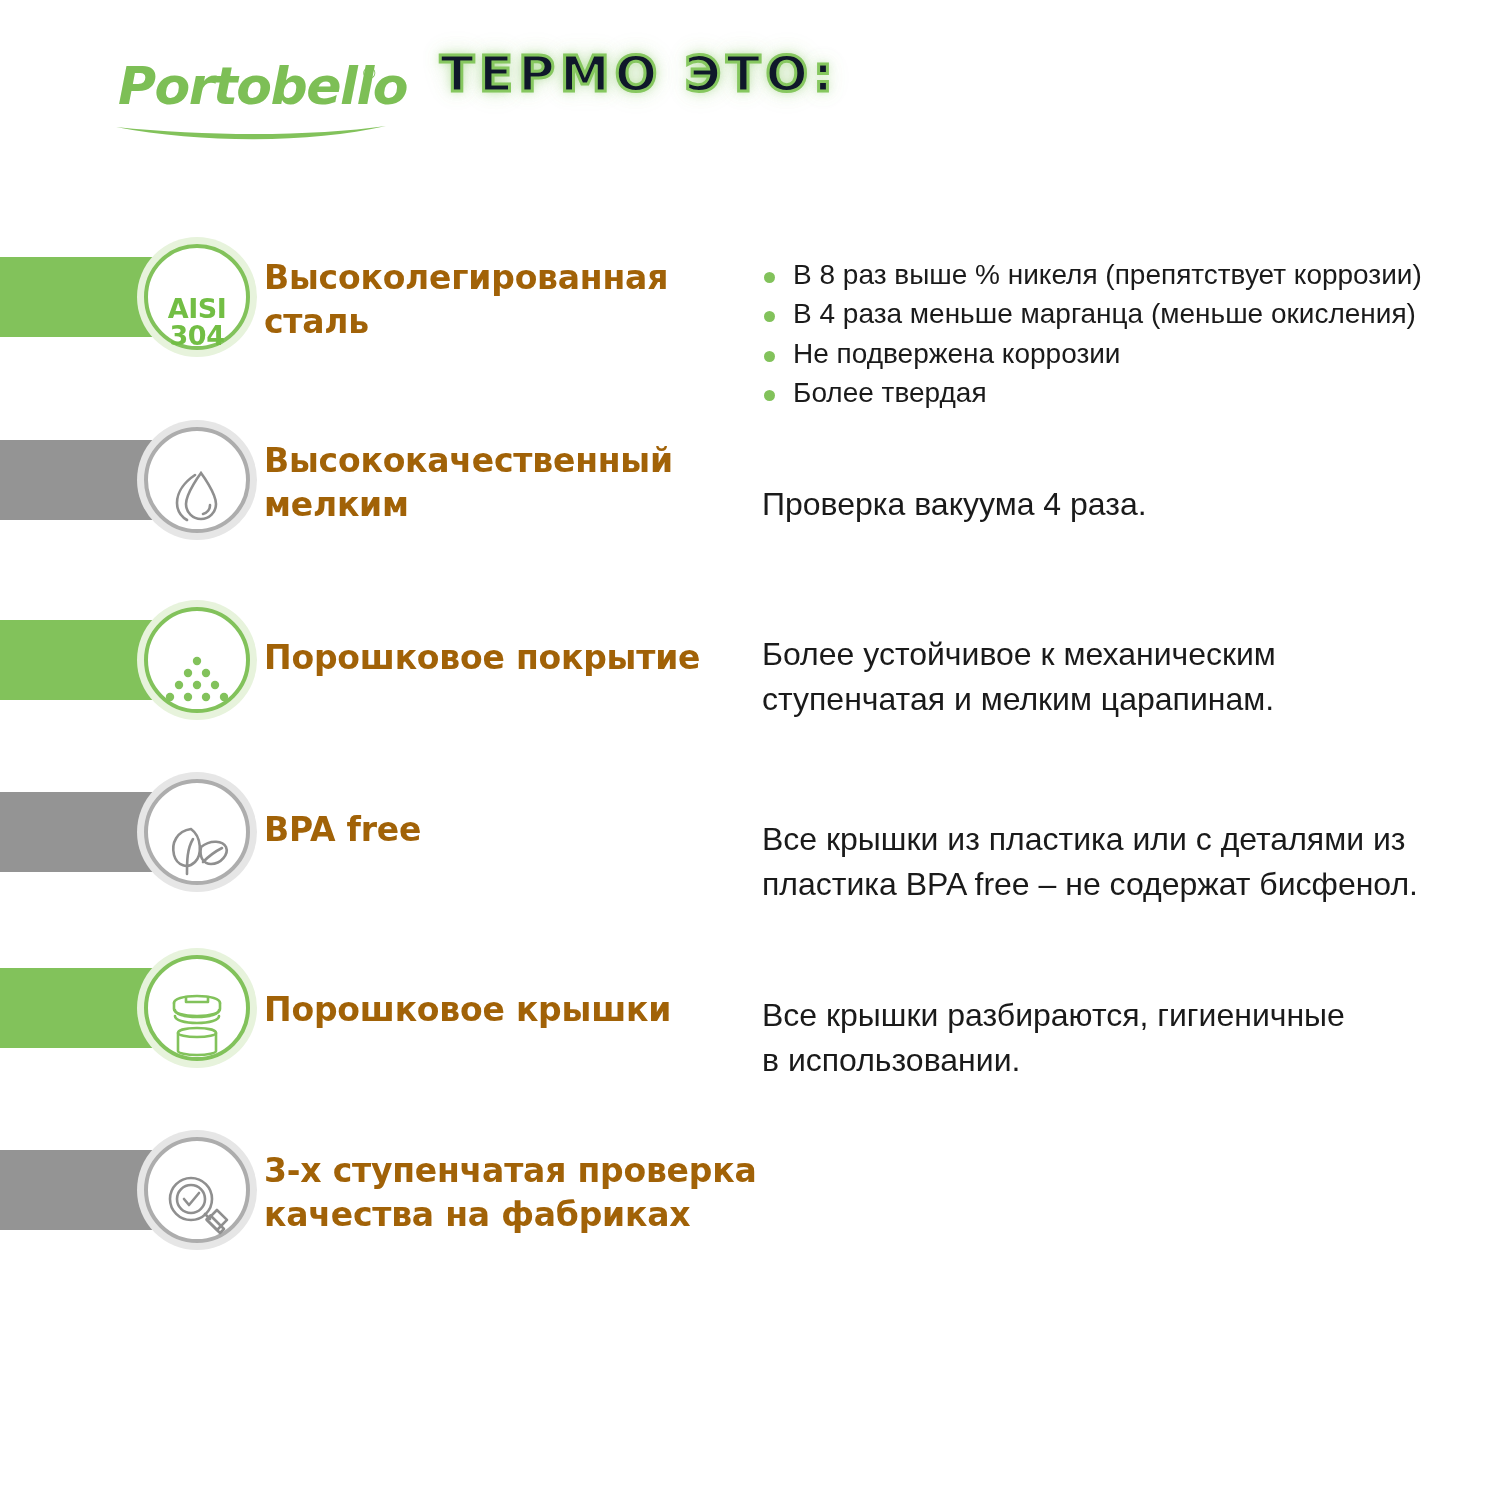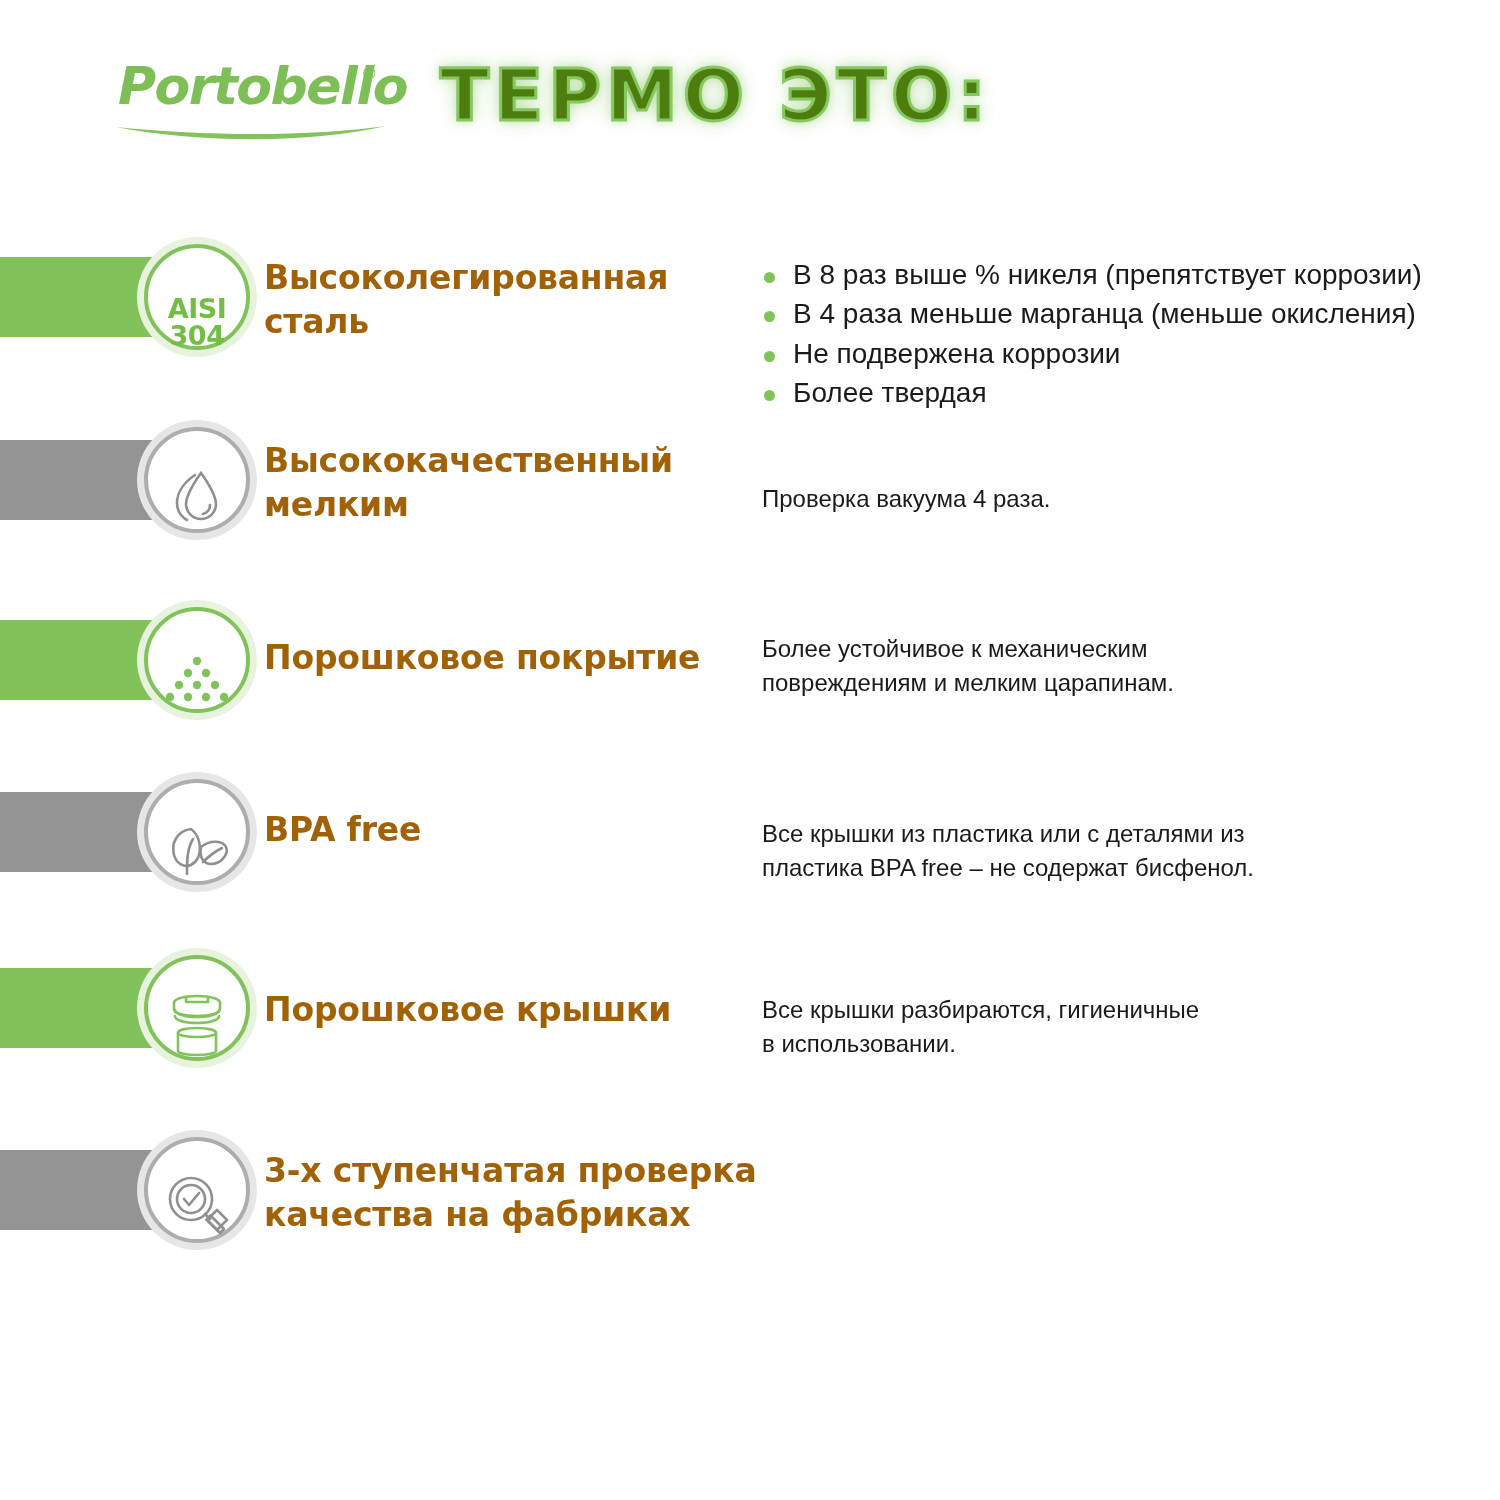--- a/index.html
+++ b/index.html
@@ -56,27 +56,27 @@
     top: 62px;
     width: 272px;
     height: 22px;
     overflow: hidden;
   }
   .logo-swoosh svg { display: block; }
 
   .title {
     position: absolute;
     left: 440px;
-    top: 58px;
+    top: 48px;
     font-family: "DejaVu Sans", sans-serif;
     font-weight: bold;
-    font-size: 72px;
+    font-size: 50px;
     letter-spacing: 5px;
     line-height: 1.05;
-    color: #4d7c0f;
+    color: #0f172a;
     -webkit-text-stroke: 3px #86C75F;
     text-shadow:
        0 0 10px rgba(134,199,95,0.45),
        0 0 18px rgba(134,199,95,0.30),
        0 0 26px rgba(134,199,95,0.18);
     white-space: nowrap;
   }
 
   
   .rows {
@@ -154,21 +154,21 @@
     line-height: 1.32;
     color: #a16207;
     letter-spacing: -0.2px;
     white-space: pre-line;
   }
 
   .row-desc {
     position: absolute;
     left: 762px;
     font-family: "Liberation Sans", sans-serif;
-    font-size: 24px;
+    font-size: 32px;
     line-height: 1.42;
     color: #1A1A1A;
     white-space: pre-line;
   }
 
   .bullets {
     position: absolute;
     left: 760px;
     list-style: none;
     margin: 0;
@@ -269,21 +269,21 @@
             <circle cx="54" cy="34" r="4.2"></circle>
           <circle cx="9" cy="46" r="4.2"></circle>
             <circle cx="27" cy="46" r="4.2"></circle>
             <circle cx="45" cy="46" r="4.2"></circle>
             <circle cx="63" cy="46" r="4.2"></circle>
         </svg>
       </div>
     </div>
     <div class="row-title" style="left:264px; top:636px;">Порошковое покрытие</div>
     <div class="row-desc" style="top:632px;">Более устойчивое к механическим
-повреждениям и мелким царапинам.</div>
+ступенчатая и мелким царапинам.</div>
   </div>
 
   <div class="row" style="top:0;">
     <div class="bar grey" style="top:792px;"></div>
     <div class="badge grey" style="left:137px; top:772px;">
       <div class="halo"></div>
       <div class="disc"></div>
       <div class="glyph">
         <svg width="72" height="68" viewBox="0 0 72 68" fill="none" stroke="#8F8F8F" stroke-width="2.6" stroke-linecap="round">
           <path d="M30 12 C16 14 10 26 13 38 C16 49 27 52 34 45 C41 38 41 20 30 12 Z"></path>

